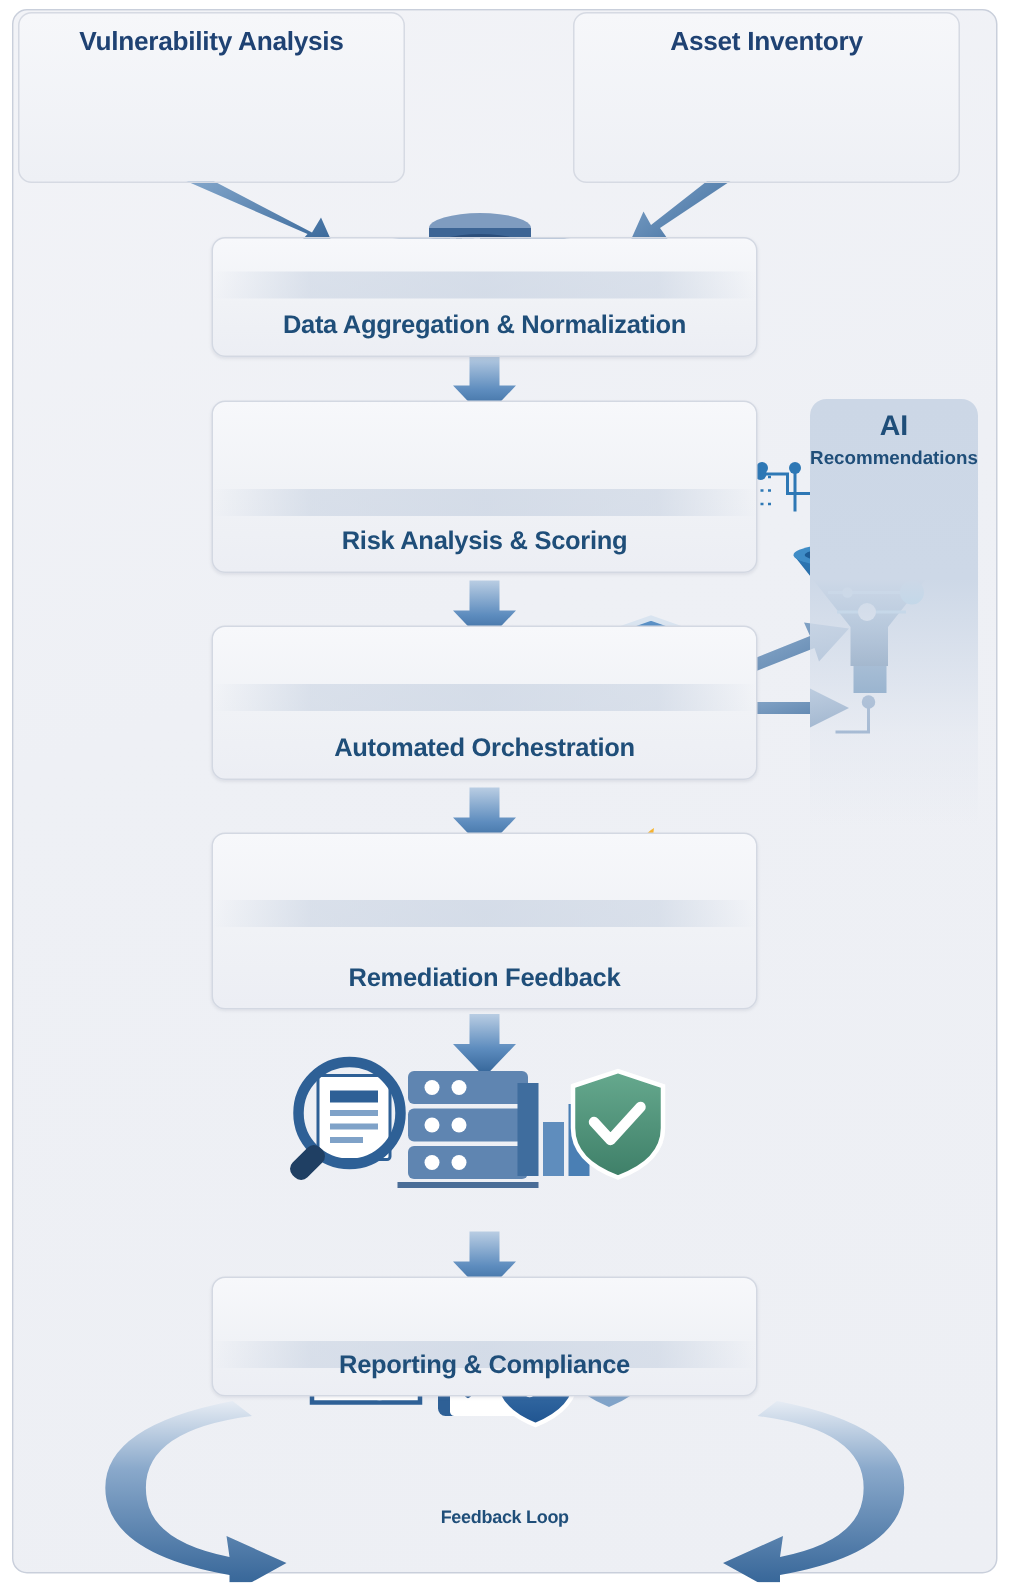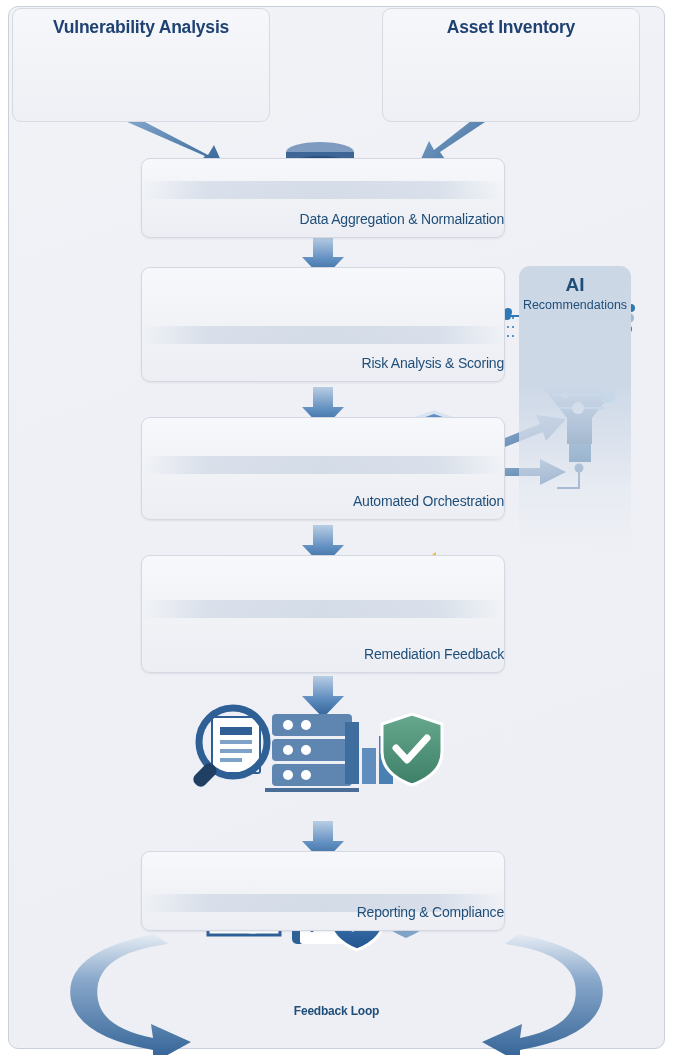--- a/index.html
+++ b/index.html
@@ -44,44 +44,44 @@
   .stage {
     position: absolute;
     left: 141px; width: 364px;
     background: linear-gradient(180deg,#f7f8fb 0%, #f0f2f6 55%, #eceef4 100%);
     border: 1px solid #d3d8e2;
     border-radius: 9px;
     box-shadow: 0 1px 2px rgba(120,130,150,.14);
   }
   .stage-label {
     position: absolute; left: 0; right: 0; bottom: 10px;
-    text-align: right;
-    font-size: 14px; font-weight: normal;
+    text-align: center;
+    font-size: 17px; font-weight: bold;
     color: #1f4e79;
     letter-spacing: -0.2px;
   }
   .band {
     position: absolute; left: 0; right: 0; height: 18px;
     background: linear-gradient(90deg, rgba(197,208,224,0) 0%, rgba(197,208,224,.55) 18%, rgba(197,208,224,.65) 50%, rgba(197,208,224,.55) 82%, rgba(197,208,224,0) 100%);
   }
 
   
   #ai-panel {
     position: absolute;
-    left: 519px; top: 266px; width: 112px; height: 285px;
+    left: 540px; top: 266px; width: 112px; height: 285px;
     border-radius: 11px 11px 0 0;
     background: linear-gradient(180deg,#ccd7e6 0%, #cdd8e7 42%, rgba(226,231,240,.55) 78%, rgba(237,239,244,0) 100%);
   }
   #ai-title {
     position: absolute; left:0; right:0; top: 8px; text-align:center;
     font-size: 19px; font-weight: bold; color:#1f4e79;
   }
   #ai-sub {
     position: absolute; left:0; right:0; top: 32px; text-align:center;
-    font-size: 12.5px; font-weight: normal; color:#1f4e79;
+    font-size: 12.5px; font-weight: bold; color:#1f4e79;
   }
 
   
   #feedback-label {
     position: absolute; left: 0; right: 0; top: 1004px;
     text-align: center;
     font-size: 12px; font-weight: bold; color: #1f4e79;
     letter-spacing: -0.2px;
   }
   svg.layer { position: absolute; left: 0; top: 0; width: 673px; height: 1055px; pointer-events: none; }

